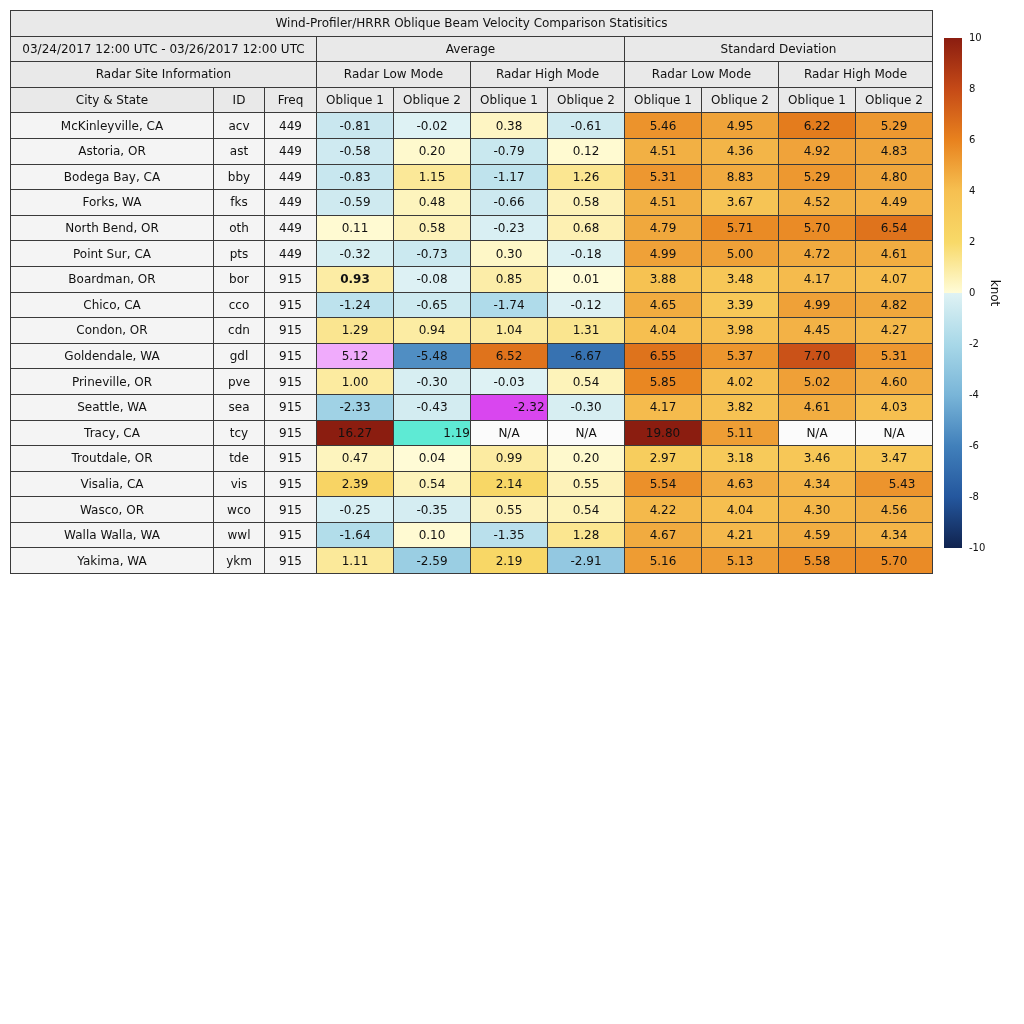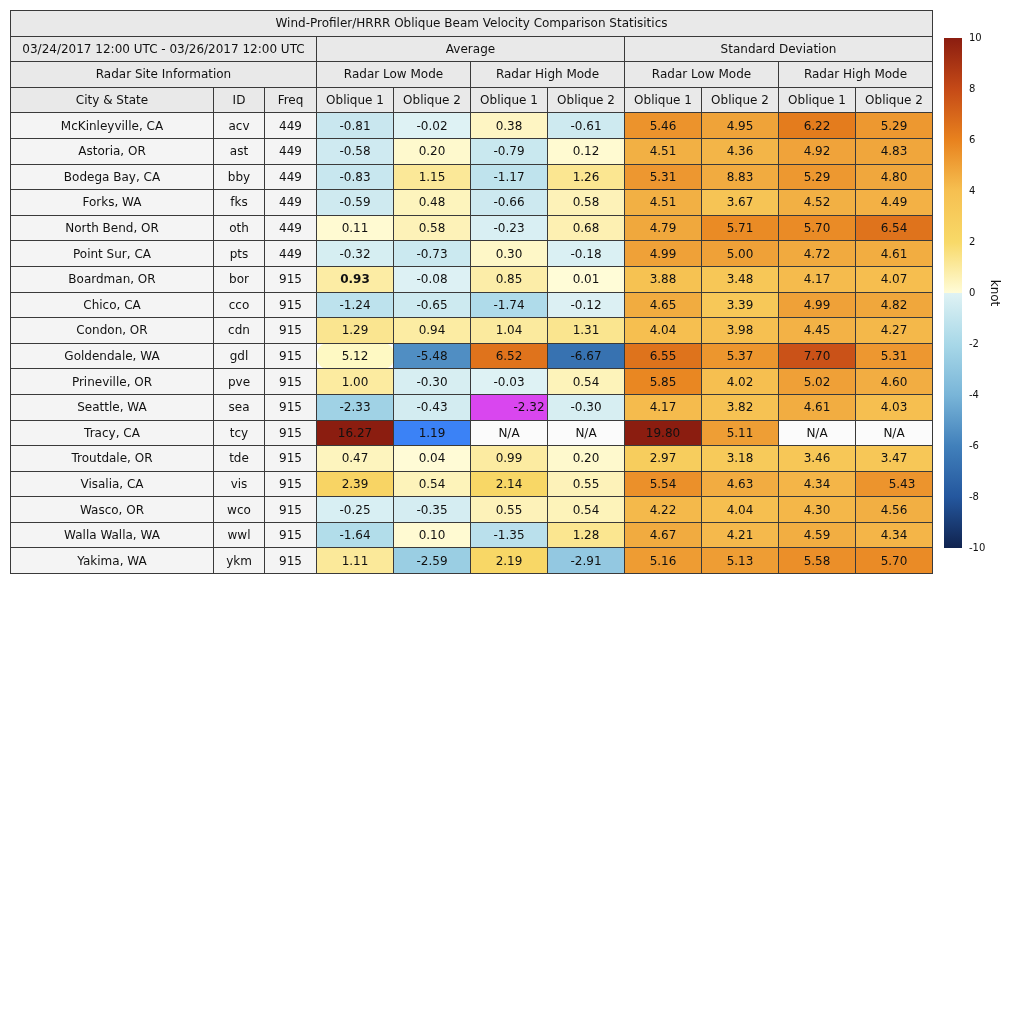--- a/index.html
+++ b/index.html
@@ -191,21 +191,21 @@
           <td style="background: rgb(250, 229, 143);">1.31</td>
           <td style="background: rgb(246, 191, 80);">4.04</td>
           <td style="background: rgb(246, 192, 81);">3.98</td>
           <td style="background: rgb(243, 178, 70);">4.45</td>
           <td style="background: rgb(244, 184, 74);">4.27</td>
         </tr>
         <tr>
           <td class="lbl">Goldendale, WA</td>
           <td class="lbl">gdl</td>
           <td class="lbl">915</td>
-          <td style="background: #fef9c3; border-radius: 11px;">5.12</td>
+          <td style="background: #f0abfc;">5.12</td>
           <td style="background: rgb(80, 142, 195);">-5.48</td>
           <td style="background: rgb(223, 115, 28);">6.52</td>
           <td style="background: rgb(55, 114, 177);">-6.67</td>
           <td style="background: rgb(222, 115, 28);">6.55</td>
           <td style="background: rgb(236, 150, 46);">5.37</td>
           <td style="background: rgb(202, 82, 24);">7.70</td>
           <td style="background: rgb(237, 151, 48);">5.31</td>
         </tr>
         <tr>
           <td class="lbl">Prineville, OR</td>
@@ -231,21 +231,21 @@
           <td style="background: rgb(245, 187, 77);">4.17</td>
           <td style="background: rgb(246, 194, 83);">3.82</td>
           <td style="background: rgb(242, 173, 65);">4.61</td>
           <td style="background: rgb(246, 191, 80);">4.03</td>
         </tr>
         <tr>
           <td class="lbl">Tracy, CA</td>
           <td class="lbl">tcy</td>
           <td class="lbl">915</td>
           <td style="background: rgb(139, 29, 16);">16.27</td>
-          <td style="background: #3b82f6;">1.19</td>
+          <td style="background: #5eead4; text-align: right;">1.19</td>
           <td class="na">N/A</td>
           <td class="na">N/A</td>
           <td style="background: rgb(139, 29, 16);">19.80</td>
           <td style="background: rgb(238, 158, 53);">5.11</td>
           <td class="na">N/A</td>
           <td class="na">N/A</td>
         </tr>
         <tr>
           <td class="lbl">Troutdale, OR</td>
           <td class="lbl">tde</td>

